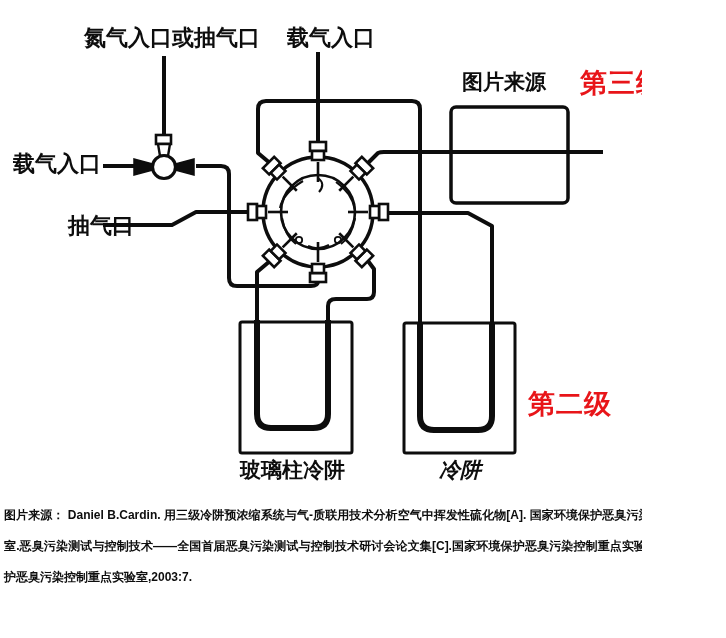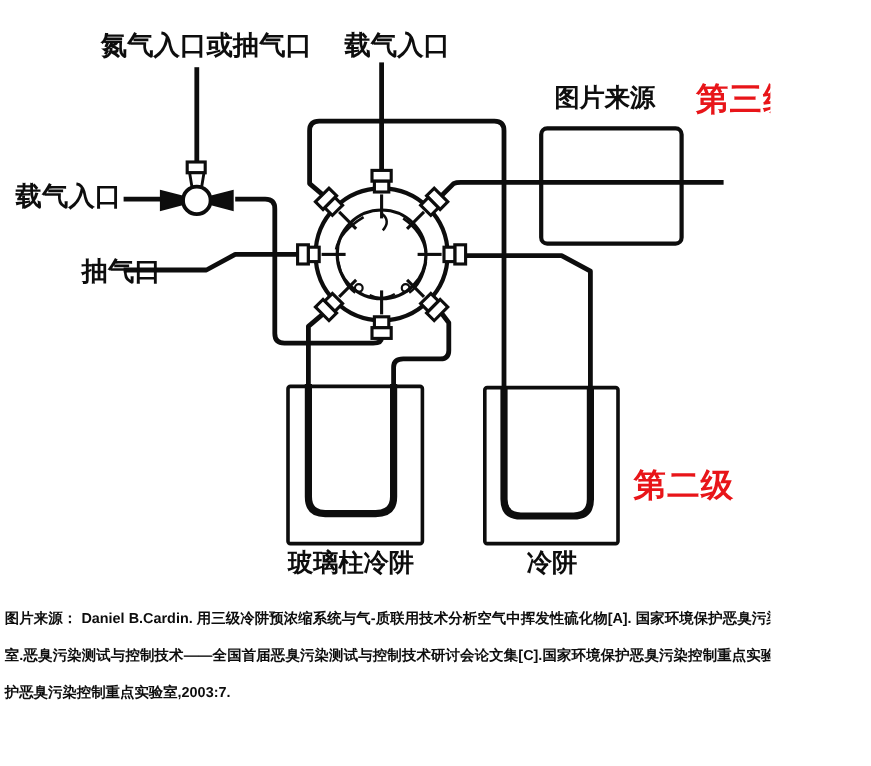--- a/index.html
+++ b/index.html
@@ -100,16 +100,16 @@
   </svg>
 
   <div class="lbl" style="left:84px;top:26px;">氮气入口或抽气口</div>
   <div class="lbl" style="left:287px;top:26px;">载气入口</div>
   <div class="lbl small" style="left:462px;top:71px;">图片来源</div>
   <div class="lbl red" style="left:580px;top:69px;">第三级</div>
   <div class="lbl" style="left:13px;top:152px;">载气入口</div>
   <div class="lbl" style="left:36px;top:214px;margin-left:32px;">抽气口</div>
   <div class="lbl small" style="left:240px;top:459px;">玻璃柱冷阱</div>
   <div class="lbl red" style="left:528px;top:390px;">第二级</div>
-  <div class="lbl small" style="left:439px;top:459px;">冷阱</div>
+  <div class="lbl small" style="left:439px;top:459px;font-style:italic;">冷阱</div>
 
   <div class="caption">图片来源： Daniel B.Cardin. 用三级冷阱预浓缩系统与气-质联用技术分析空气中挥发性硫化物[A]. 国家环境保护恶臭污染控制重点实验室.恶臭污染测试与控制技术——全国首届恶臭污染测试与控制技术研讨会论文集[C].国家环境保护恶臭污染控制重点实验室:国家环境保护恶臭污染控制重点实验室,2003:7.</div>
 </div>
 
 </body></html>

